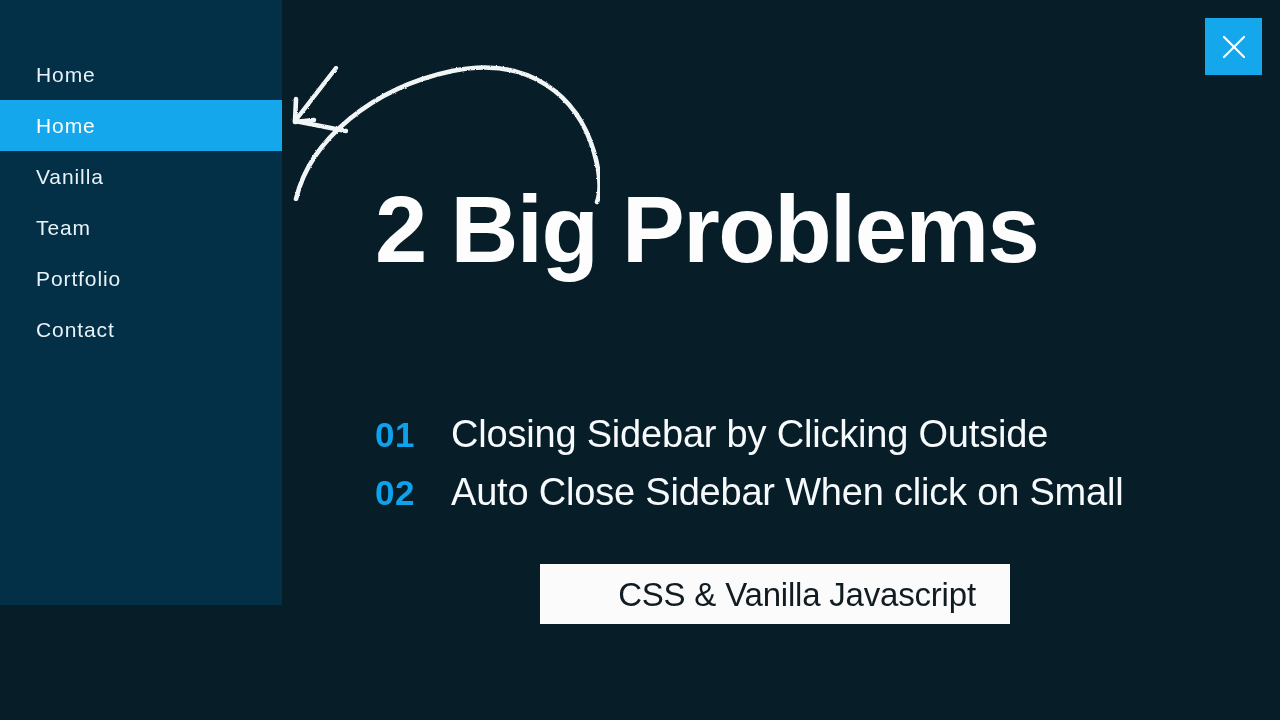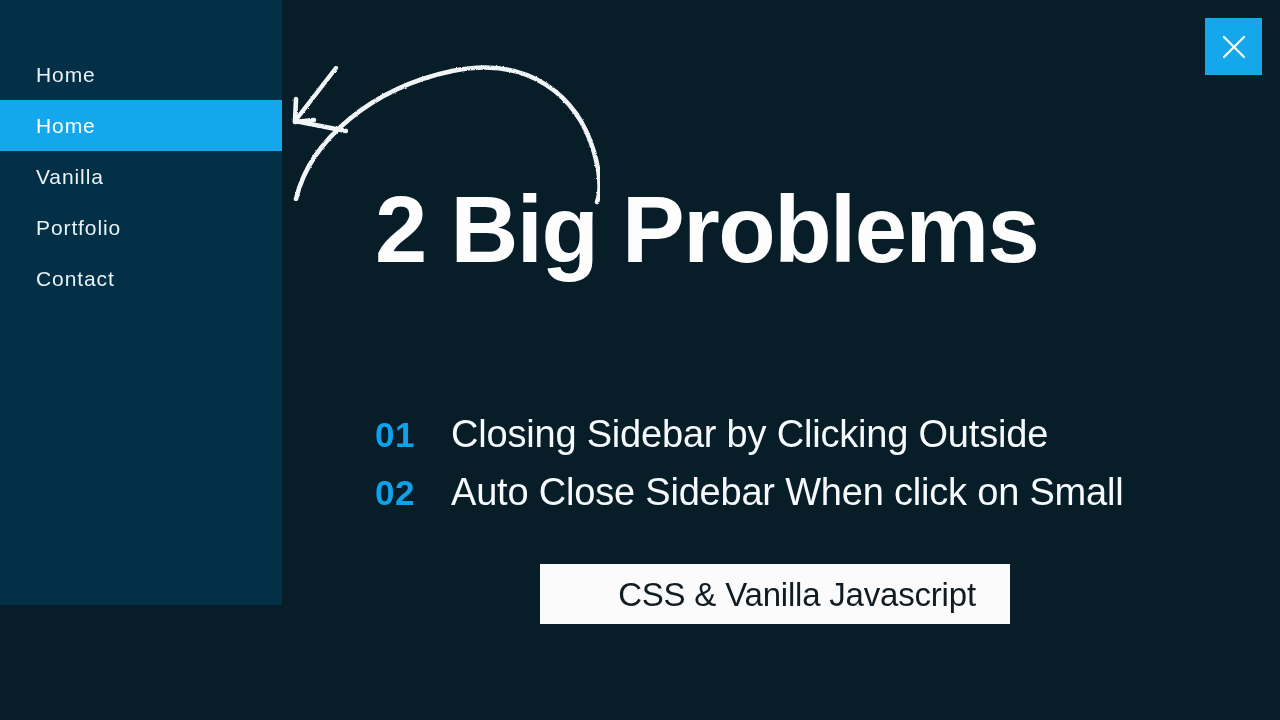--- a/index.html
+++ b/index.html
@@ -143,20 +143,23 @@
   <nav id="sidebar">
     <ul class="nav-list">
       <li class="nav-item">
         <span class="nav-label">Home</span>
       </li>
       <li class="nav-item active">
         <span class="nav-label">Home</span>
       </li>
       <li class="nav-item">
         <span class="nav-label">Vanilla</span>
+      </li>
+      <li class="nav-item">
+        <span class="nav-label">Team</span>
       </li>
       <li class="nav-item">
         <span class="nav-label">Portfolio</span>
       </li>
       <li class="nav-item">
         <span class="nav-label">Contact</span>
       </li>
     </ul>
   </nav>
 

